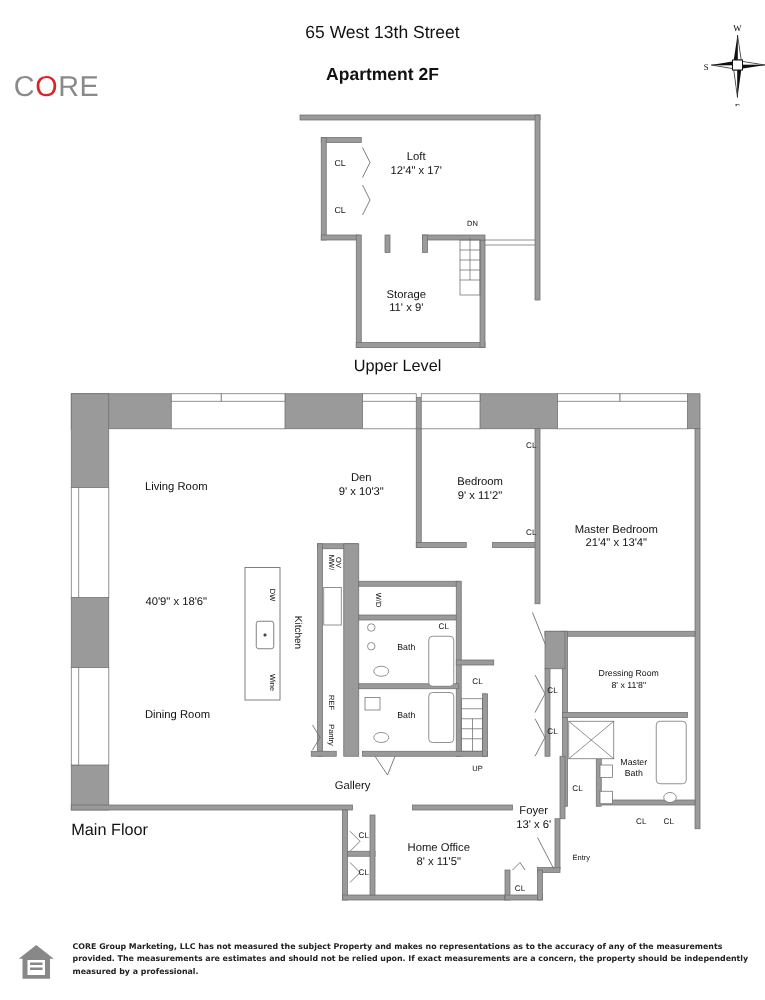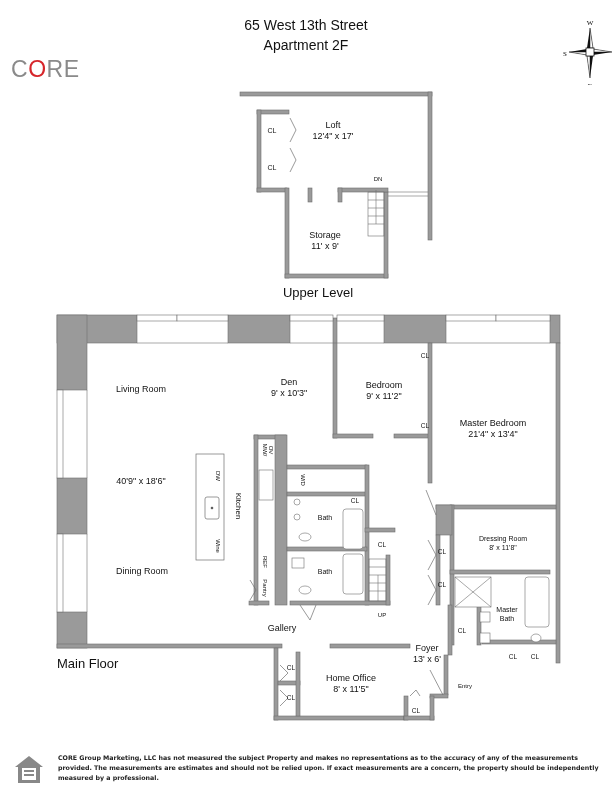--- a/index.html
+++ b/index.html
@@ -1,21 +1,21 @@
 <!DOCTYPE html>
 <html><head>
 <meta charset="utf-8">
 <style>
   html, body { margin: 0; padding: 0; background: #ffffff; }
   body { width: 612px; height: 800px; position: relative; overflow: hidden; font-family: "Liberation Sans", sans-serif; color: #111; }
   .logo { position: absolute; left: 11px; top: 12px; font-size: 23px; letter-spacing: 0.5px; color: #8a8a8a; font-family: "Liberation Sans", sans-serif; margin-top: 44px; }
   .logo .o { color: #d6262b; }
   .title { position: absolute; left: 0; width: 612px; text-align: center; font-size: 14px; color: #111; line-height: 20px; }
   .title.l1 { top: 15px; }
-  .title.l2 { top: 35px; }
+  .title.l2 { top: 49px; font-weight: bold; }
   .compass { position: absolute; left: 555px; top: 10px; width: 60px; height: 75px; }
   svg.plan { position: absolute; left: 0; top: 0; }
   .lbl { font-family: "Liberation Sans", sans-serif; fill: #111; }
   .disclaimer { position: absolute; left: 58px; top: 753px; width: 545px; font-family: "DejaVu Sans", sans-serif; font-size: 6.3px; font-weight: bold; line-height: 10px; color: #222; }
   .eho { position: absolute; left: 13px; top: 753px; width: 32px; height: 32px; }
 </style>
 </head>
 <body>
 
 <div class="logo"><span>C</span><span class="o">O</span><span>RE</span></div>

